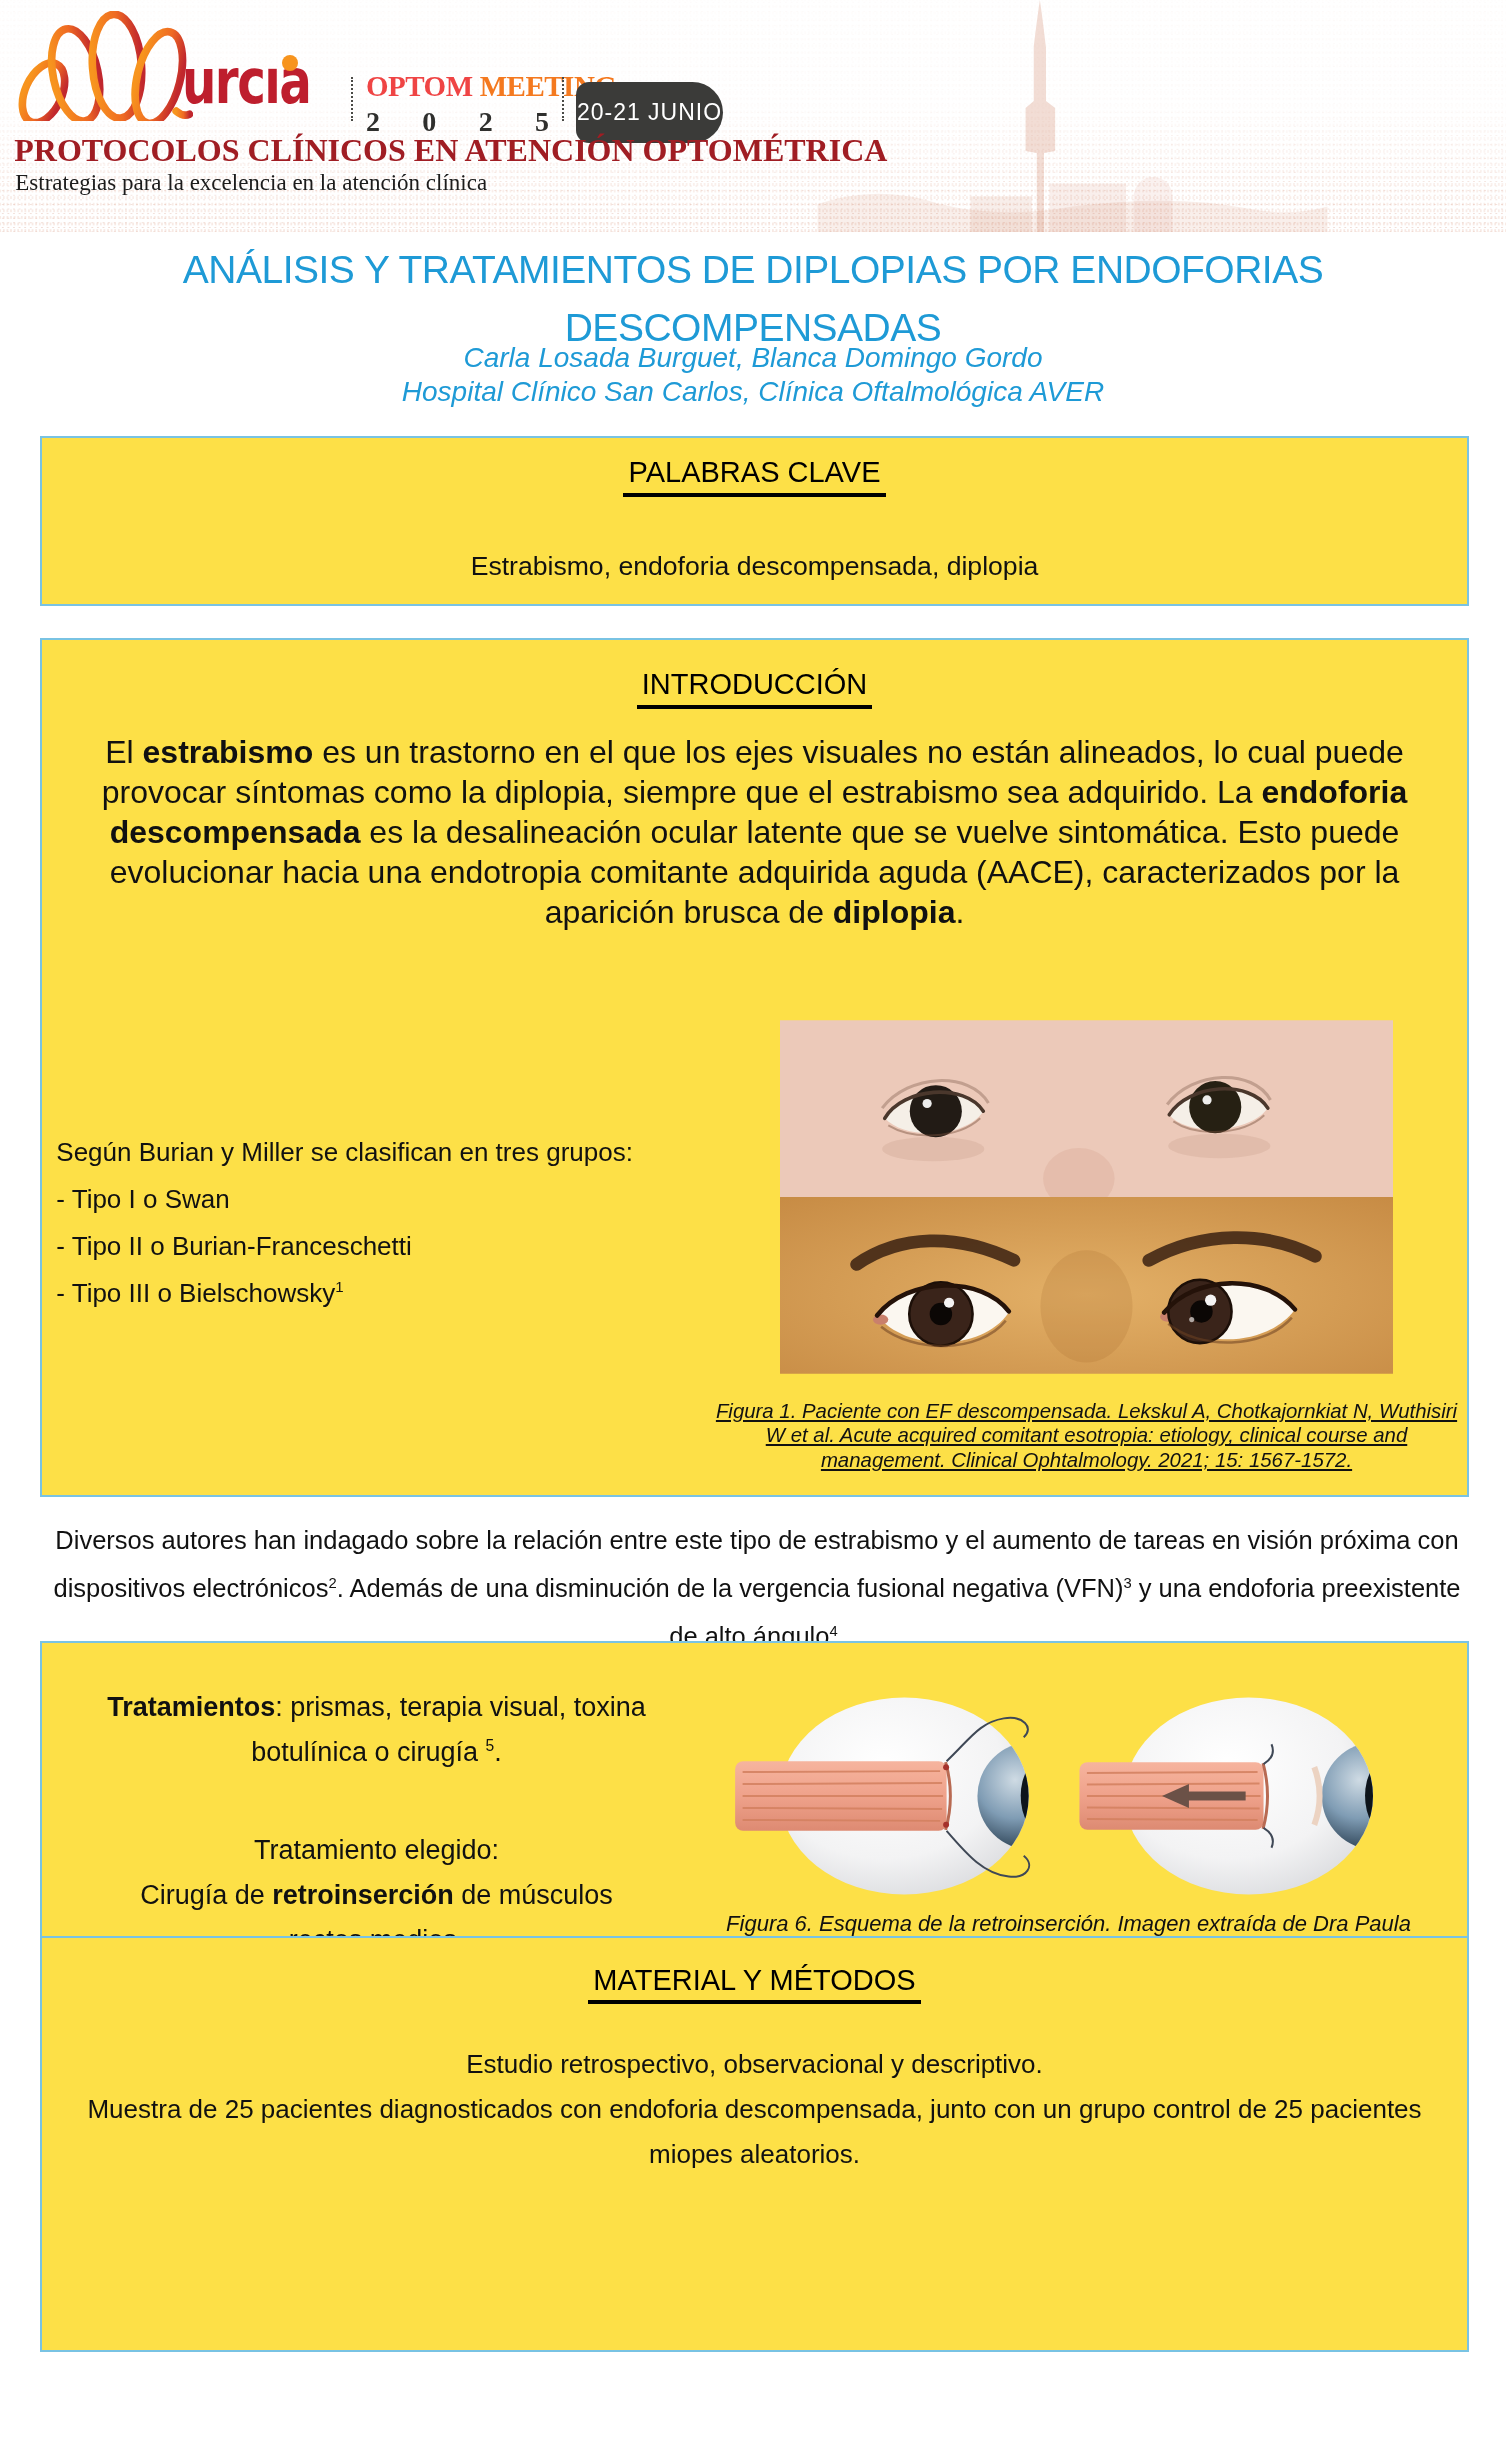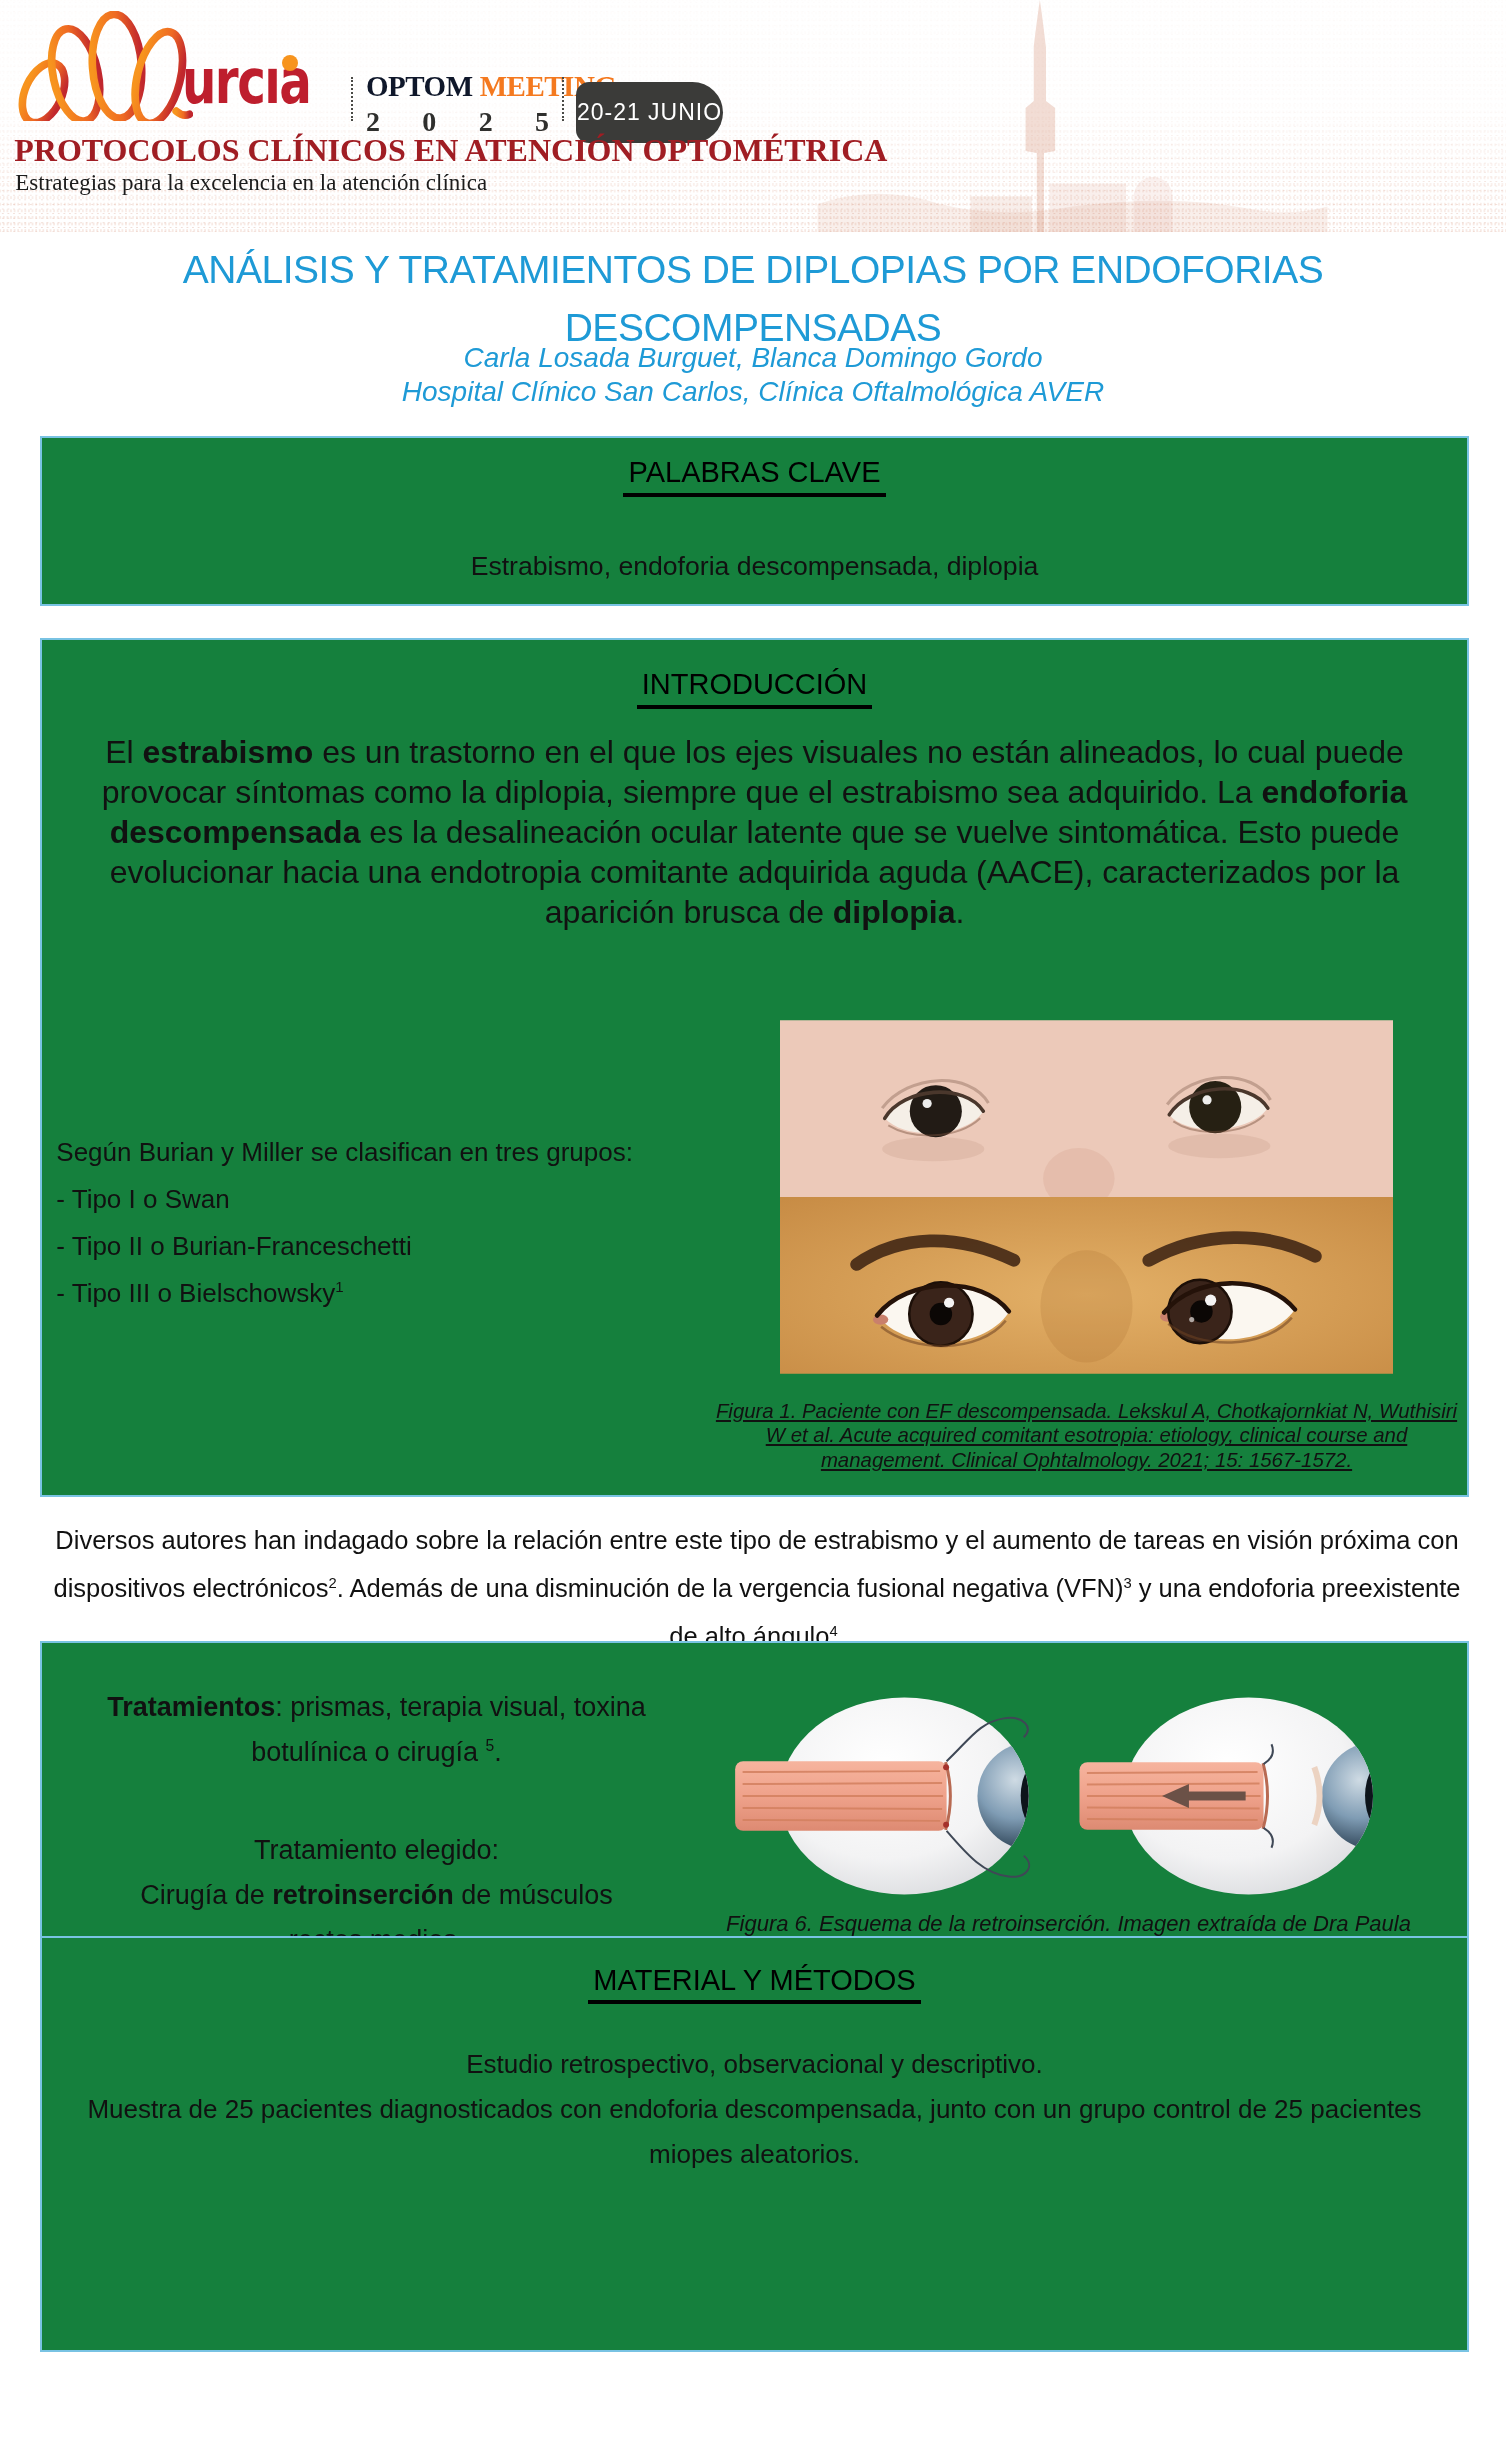--- a/index.html
+++ b/index.html
@@ -19,41 +19,41 @@
 
   .logo-loops{position:absolute;left:17.4px;top:11.2px;width:176px;height:110px;}
   .logo-word{position:absolute;left:182px;top:49px;font-family:"DejaVu Sans",sans-serif;
     font-weight:bold;font-size:62px;line-height:66px;color:#BE1E2D;letter-spacing:-2px;
     transform:scaleX(.78);transform-origin:left top;}
   .logo-dot{position:absolute;left:282px;top:55px;width:16.3px;height:16.3px;border-radius:50%;background:#F7941E;}
 
   .vdots{position:absolute;top:77px;height:44px;border-left:2.6px dotted #4a4a46;}
   .ev-name{position:absolute;left:366px;top:70px;width:187px;font-family:"Liberation Serif",serif;
     font-weight:bold;font-size:29px;line-height:32px;white-space:nowrap;letter-spacing:-0.5px;}
-  .ev-name .left{color:#0f172a;} .ev-name .right{color:#F4791F;margin-left:7.2px;}
+  .ev-name .left{color:#ef4444;} .ev-name .right{color:#F4791F;margin-left:7.2px;}
   .ev-year{position:absolute;left:366px;top:106px;width:183px;display:flex;justify-content:space-between;
     font-family:"Liberation Serif",serif;font-weight:bold;font-size:28px;color:#2F2F2D;}
   .badge{position:absolute;left:576px;top:82px;width:147px;height:61px;background:#3B3B39;
     border-radius:13.3px 31px 31px 13.3px;display:flex;align-items:center;justify-content:center;
     color:#fff;font-size:23px;letter-spacing:1px;font-weight:400;}
   .brand-title{position:absolute;left:14.3px;top:132px;font-family:"Liberation Serif",serif;
     font-weight:bold;font-size:32px;color:#A01D23;letter-spacing:0px;white-space:nowrap;}
   .brand-sub{position:absolute;left:15.3px;top:170px;font-family:"Liberation Serif",serif;
     font-size:23px;color:#1c1c1c;white-space:nowrap;}
 
   
   .ptitle{position:absolute;left:0;top:241px;width:1506px;text-align:center;color:#1E9AD6;
     font-weight:normal;font-size:39px;line-height:58px;letter-spacing:-0.5px;}
   .pauthors{position:absolute;left:0;top:341px;width:1506px;text-align:center;color:#1E9AD6;
     font-style:italic;font-size:28px;line-height:34px;}
   .paffil{position:absolute;left:0;top:375px;width:1506px;text-align:center;color:#1E9AD6;
     font-style:italic;font-size:28px;line-height:34px;}
 
   
-  .bluebox{position:absolute;left:40px;width:1429px;background:#15803d;border:2.6px solid #79C3E3;box-sizing:border-box;}
+  .bluebox{position:absolute;left:40px;width:1429px;background:#fde047;border:2.6px solid #79C3E3;box-sizing:border-box;}
   .box-keywords{top:436px;height:170px;}
   .box-intro{top:638px;height:859px;}
   .box-treat{top:1641px;height:354px;}
   .box-methods{top:1936px;height:416px;}
 
   .sec-head{text-align:center;font-size:29px;letter-spacing:0px;color:#000;}
   .sec-head span{display:inline-block;border-bottom:4.6px solid #000;padding:0 5.1px 3.6px 5.1px;}
 
   .body-txt{font-size:32px;line-height:40px;color:#111;}
   .center{text-align:center;}

